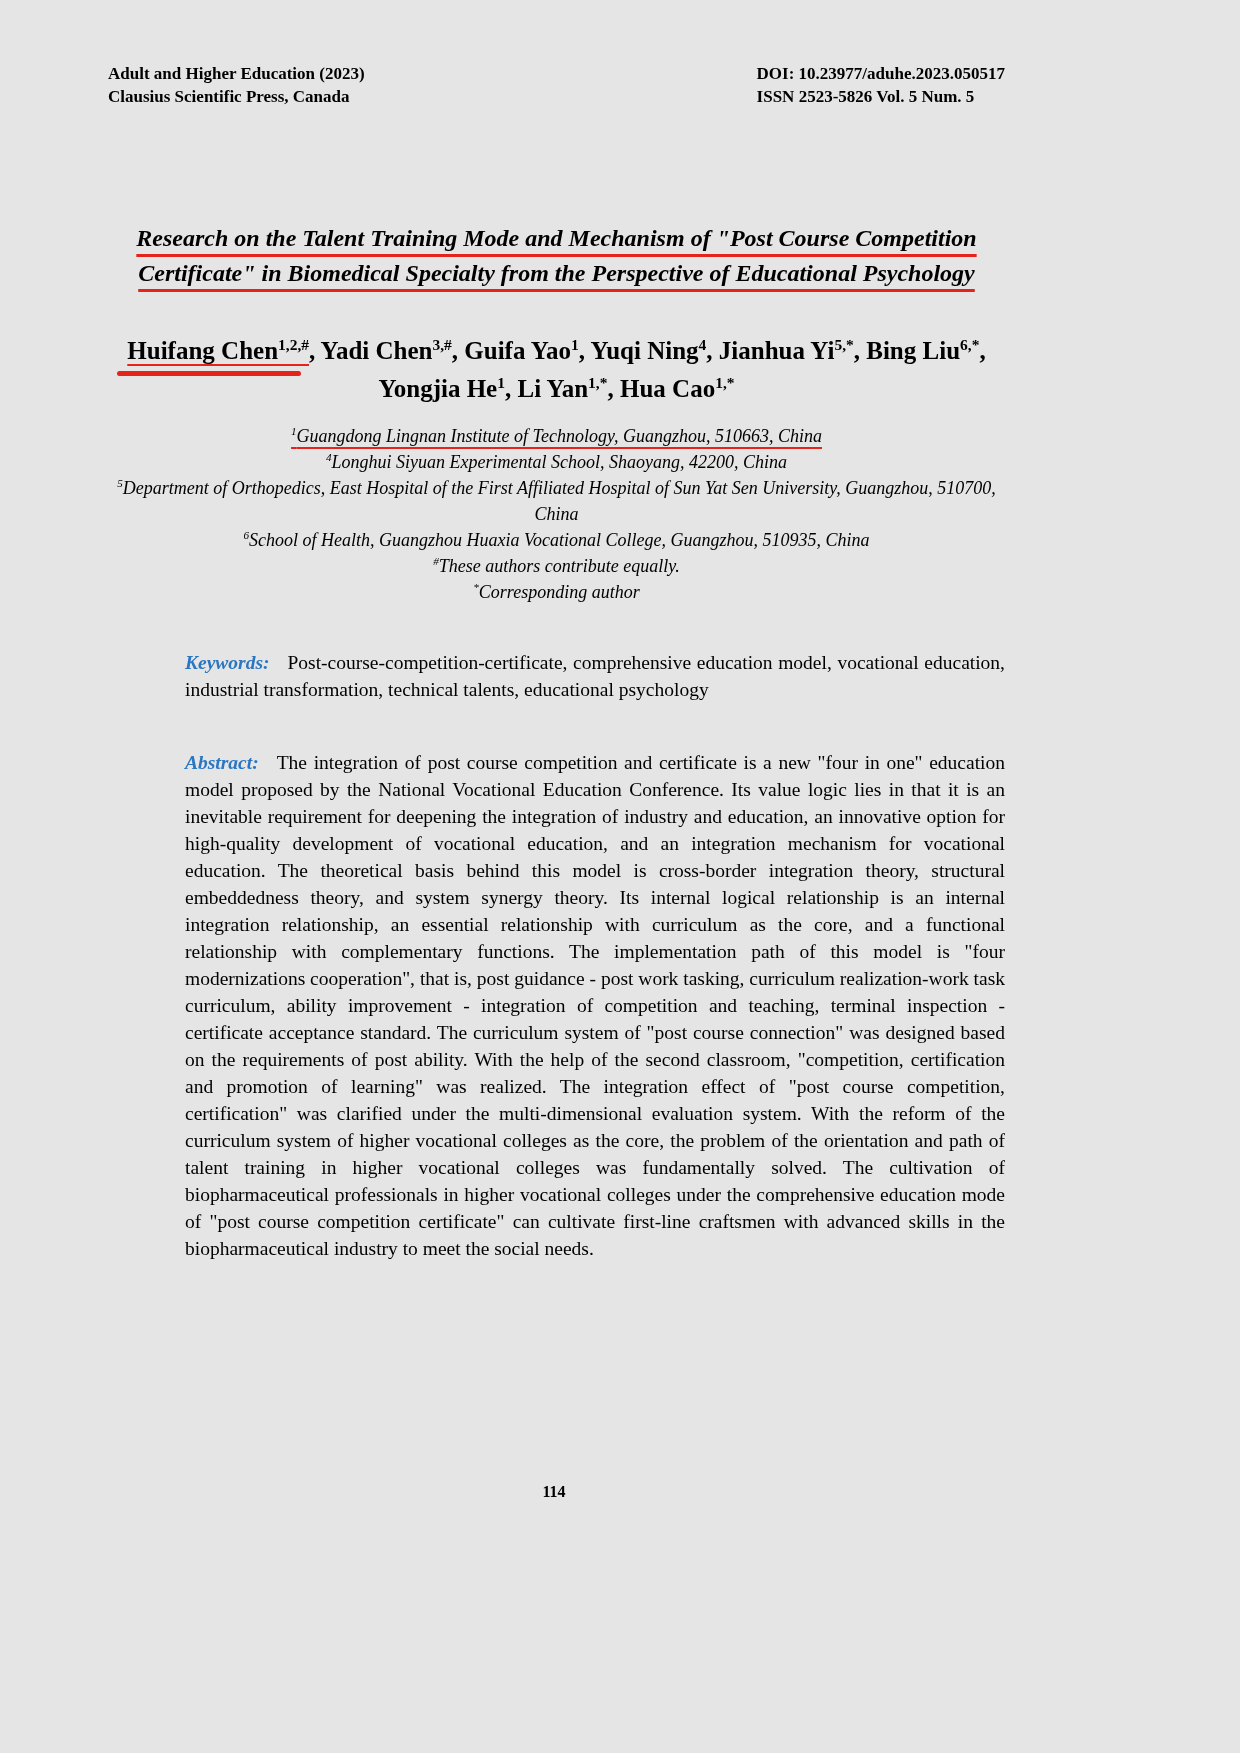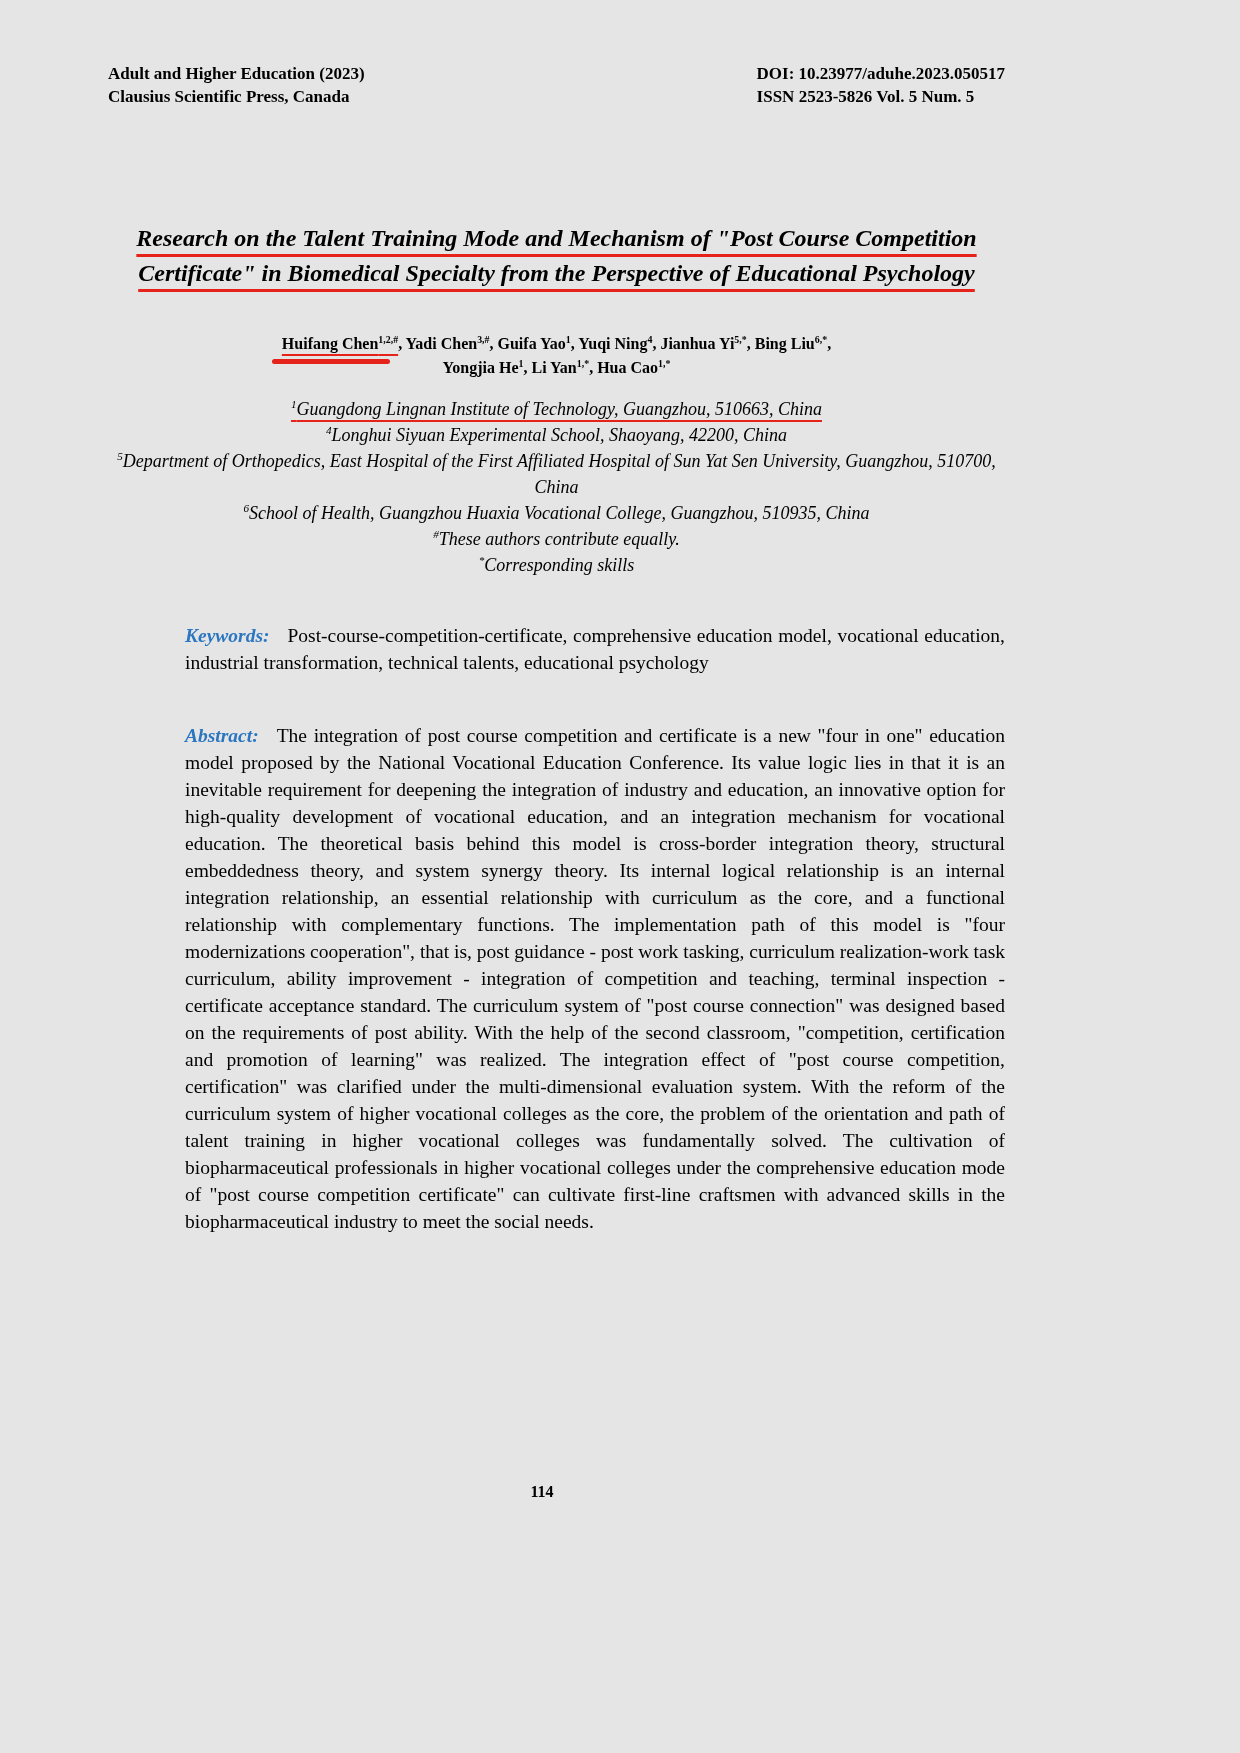--- a/index.html
+++ b/index.html
@@ -28,21 +28,21 @@
     font-style:italic;font-weight:bold;
     font-size:24px;line-height:1.45;
     text-decoration:underline;
     text-decoration-color:var(--red);
     text-decoration-thickness:2.5px;
     text-underline-offset:8px;
   }
   .authors{
     margin-top:42px;
     text-align:center;
-    font-weight:bold;font-size:16px;line-height:1.5;
+    font-weight:bold;font-size:25px;line-height:1.5;
   }
   sup{font-size:62%;line-height:0;}
   .author{white-space:nowrap;}
   .annotated{
     position:relative;
     text-decoration:underline;
     text-decoration-color:var(--red);
     text-decoration-thickness:2px;
     text-underline-offset:5px;
   }
@@ -72,21 +72,21 @@
   }
   .keywords{margin-top:44px;}
   .abstract{margin-top:46px;}
   .label{
     color:var(--blue);
     font-weight:bold;font-style:italic;
     margin-right:18px;
   }
   .page-number{
     position:absolute;
-    left:92px;width:900px;top:1483px;
+    left:104px;width:900px;top:1483px;
     text-align:center;
     font-size:16px;font-weight:bold;
   }
 </style>
 </head>
 <body>
 
 <div class="page">
 
   <header class="doc-header">
@@ -106,21 +106,21 @@
     <div class="author-line" id="author-line-1"><span class="author annotated"><span>Huifang Chen</span><sup>1,2,#</sup></span><span>, </span><span class="author"><span>Yadi Chen</span><sup>3,#</sup></span><span>, </span><span class="author"><span>Guifa Yao</span><sup>1</sup></span><span>, </span><span class="author"><span>Yuqi Ning</span><sup>4</sup></span><span>, </span><span class="author"><span>Jianhua Yi</span><sup>5,*</sup></span><span>, </span><span class="author"><span>Bing Liu</span><sup>6,*</sup></span><span>,</span></div>
     <div class="author-line" id="author-line-2"><span class="author"><span>Yongjia He</span><sup>1</sup></span><span>, </span><span class="author"><span>Li Yan</span><sup>1,*</sup></span><span>, </span><span class="author"><span>Hua Cao</span><sup>1,*</sup></span><span></span></div>
   </div>
 
   <div class="affiliations" id="affiliations">
       <div class="affil-line red-underline"><sup>1</sup><span>Guangdong Lingnan Institute of Technology, Guangzhou, 510663, China</span></div>
       <div class="affil-line"><sup>4</sup><span>Longhui Siyuan Experimental School, Shaoyang, 42200, China</span></div>
       <div class="affil-line"><sup>5</sup><span>Department of Orthopedics, East Hospital of the First Affiliated Hospital of Sun Yat Sen University, Guangzhou, 510700, China</span></div>
       <div class="affil-line"><sup>6</sup><span>School of Health, Guangzhou Huaxia Vocational College, Guangzhou, 510935, China</span></div>
       <div class="affil-line"><sup>#</sup><span>These authors contribute equally.</span></div>
-      <div class="affil-line"><sup>*</sup><span>Corresponding skills</span></div>
+      <div class="affil-line"><sup>*</sup><span>Corresponding author</span></div>
     </div>
 
   <p class="para keywords">
     <span class="label">Keywords:</span><span>Post-course-competition-certificate, comprehensive education model, vocational education, industrial transformation, technical talents, educational psychology</span>
   </p>
 
   <p class="para abstract">
     <span class="label">Abstract:</span><span>The integration of post course competition and certificate is a new "four in one" education model proposed by the National Vocational Education Conference. Its value logic lies in that it is an inevitable requirement for deepening the integration of industry and education, an innovative option for high-quality development of vocational education, and an integration mechanism for vocational education. The theoretical basis behind this model is cross-border integration theory, structural embeddedness theory, and system synergy theory. Its internal logical relationship is an internal integration relationship, an essential relationship with curriculum as the core, and a functional relationship with complementary functions. The implementation path of this model is "four modernizations cooperation", that is, post guidance - post work tasking, curriculum realization-work task curriculum, ability improvement - integration of competition and teaching, terminal inspection - certificate acceptance standard. The curriculum system of "post course connection" was designed based on the requirements of post ability. With the help of the second classroom, "competition, certification and promotion of learning" was realized. The integration effect of "post course competition, certification" was clarified under the multi-dimensional evaluation system. With the reform of the curriculum system of higher vocational colleges as the core, the problem of the orientation and path of talent training in higher vocational colleges was fundamentally solved. The cultivation of biopharmaceutical professionals in higher vocational colleges under the comprehensive education mode of "post course competition certificate" can cultivate first-line craftsmen with advanced skills in the biopharmaceutical industry to meet the social needs.</span>
   </p>
 

